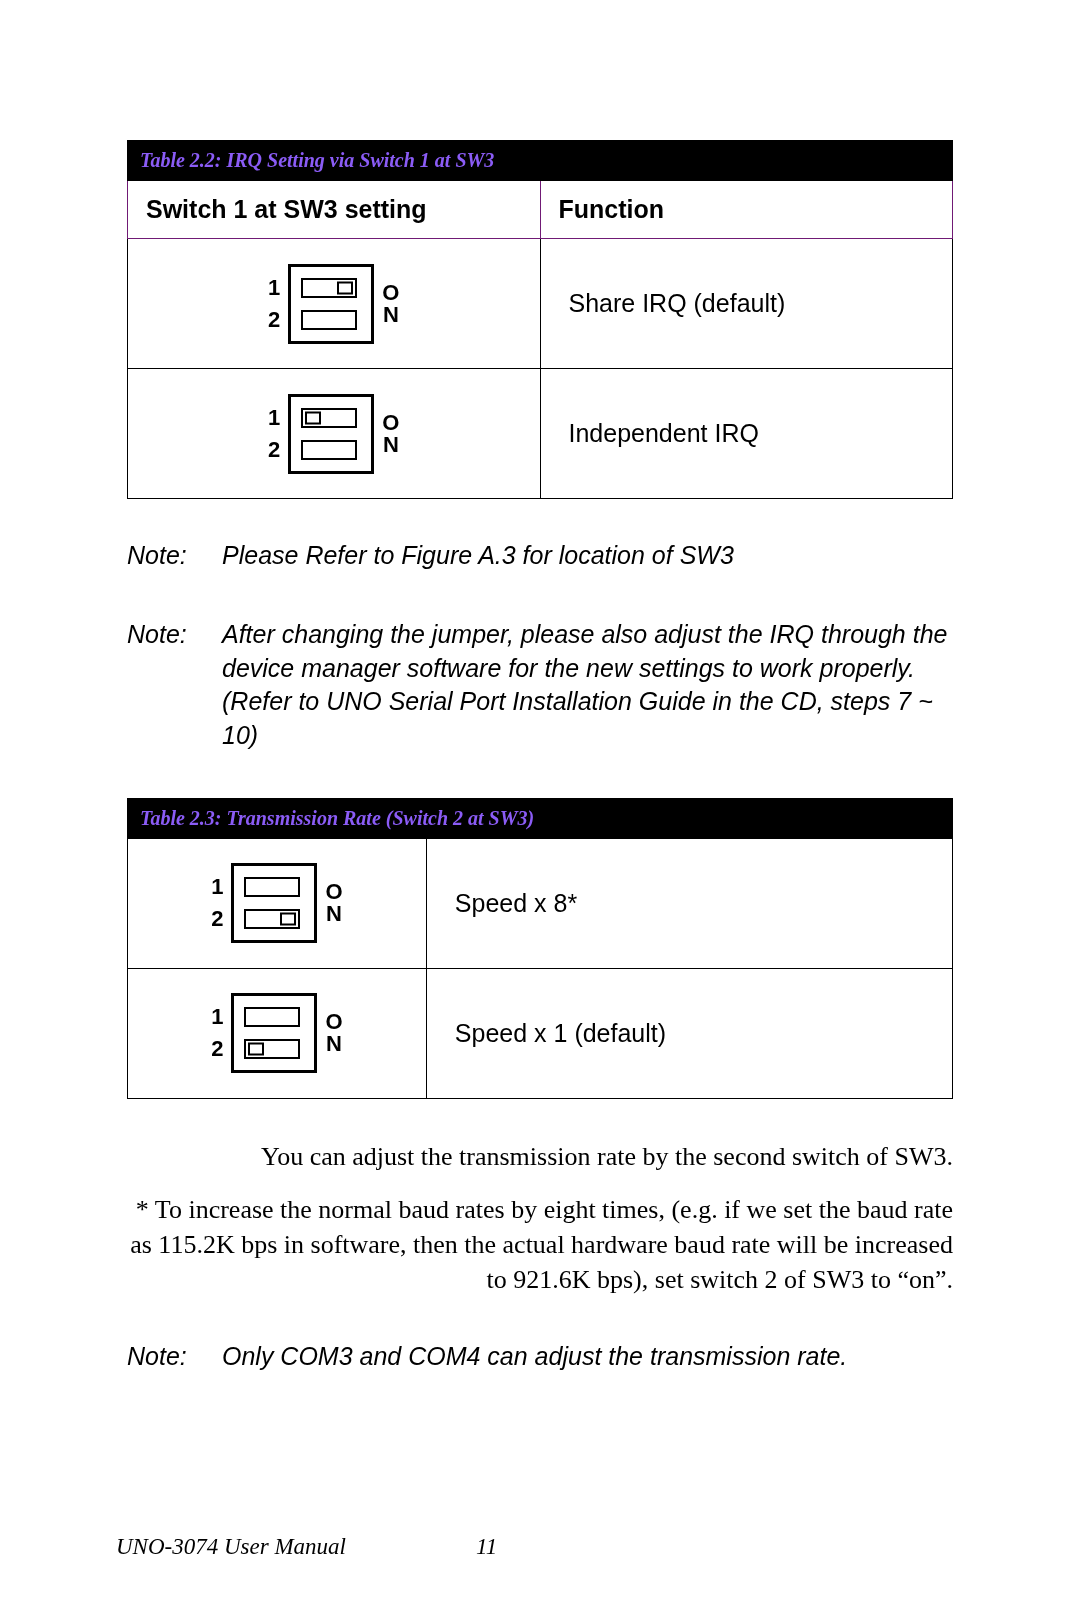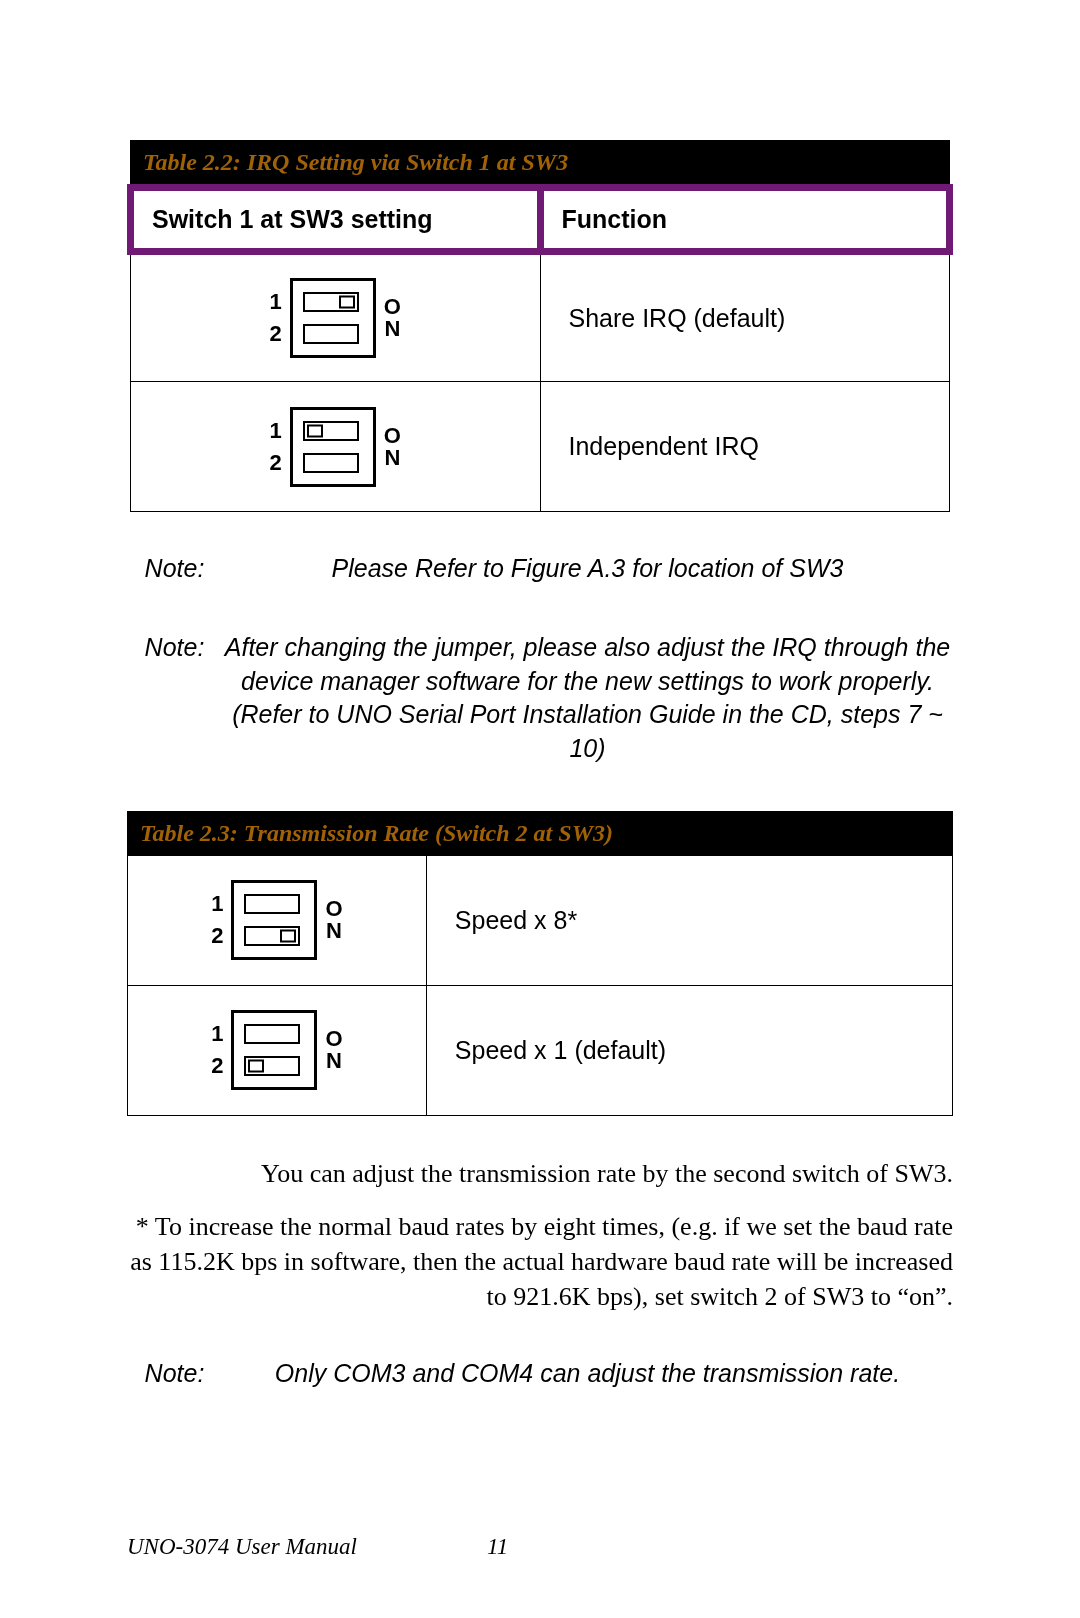--- a/index.html
+++ b/index.html
@@ -11,35 +11,35 @@
       padding: 140px 127px 50px 127px;
       position: relative;
     }
     table.switch-table {
       width: 100%;
       border-collapse: collapse;
       margin-bottom: 40px;
     }
     .table-title-cell {
       background: #000;
-      color: #a16207;
+      color: #8b5cf6;
       font-style: italic;
       font-weight: bold;
-      font-size: 24px;
+      font-size: 20px;
       padding: 8px 12px;
       text-align: left;
       border: 1px solid #000;
     }
     th.col-head {
       font-family: Arial, Helvetica, sans-serif;
       font-weight: bold;
       font-size: 25px;
       text-align: left;
       padding: 14px 18px;
-      border: 7px solid #701a75;
+      border: 1px solid #701a75;
       background: #fff;
     }
     td.switch-cell {
       border: 1px solid #000;
       padding: 22px 10px;
       text-align: center;
       vertical-align: middle;
       height: 130px;
     }
     td.func-cell {
@@ -50,40 +50,39 @@
       text-align: left;
       vertical-align: middle;
     }
     .note-block {
       font-family: Arial, Helvetica, sans-serif;
       font-style: italic;
       font-size: 25px;
       line-height: 1.35;
       margin: 0 0 45px 0;
       display: flex;
-      text-align: center;
     }
     .note-label {
       width: 95px;
       flex-shrink: 0;
     }
     .note-text {
       flex: 1;
     }
     .body-para {
       font-family: "Times New Roman", Times, serif;
       font-size: 26px;
       line-height: 1.35;
       margin-bottom: 18px;
       text-align: right;
     }
     .footer {
       position: absolute;
       bottom: 58px;
-      left: 127px;
+      left: 116px;
       font-family: "Times New Roman", Times, serif;
       font-style: italic;
       font-size: 23px;
       display: flex;
       align-items: baseline;
     }
     .footer-title { margin-right: 130px; }
     
     
     .dip {

